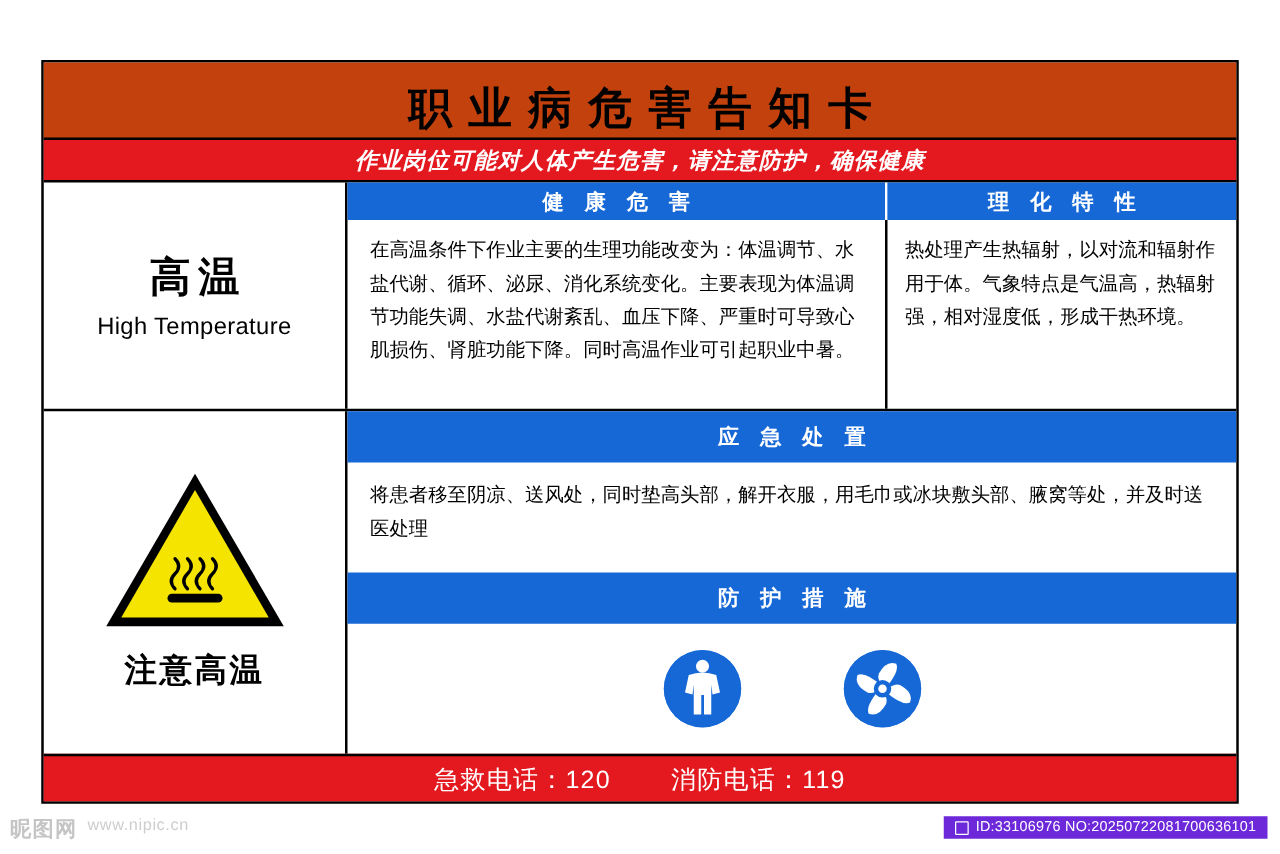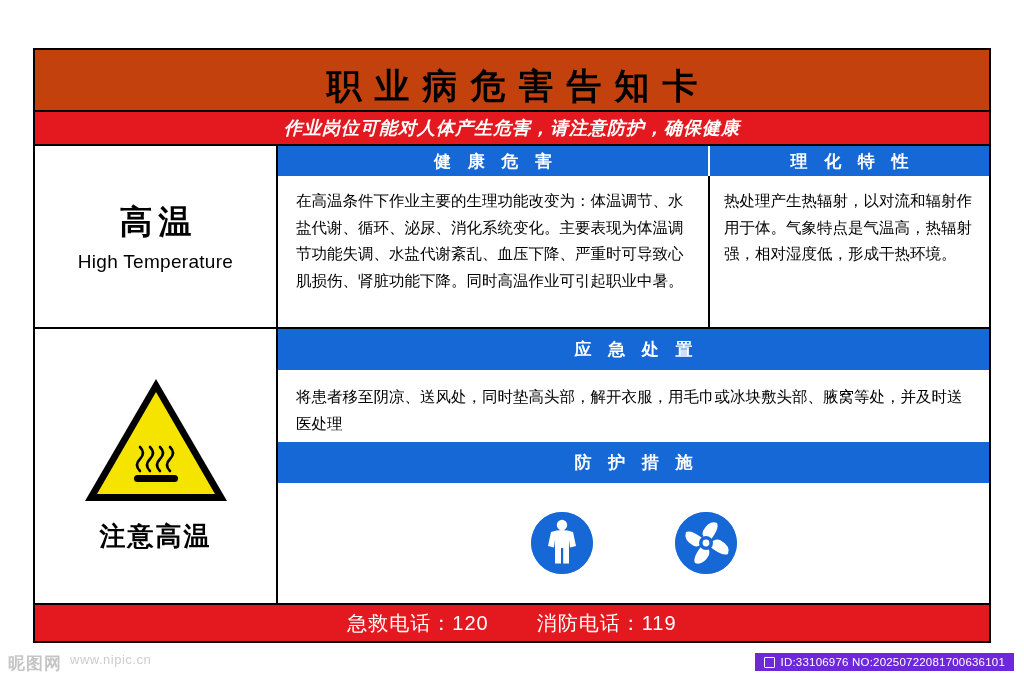--- a/index.html
+++ b/index.html
@@ -170,21 +170,21 @@
     font-size: 17px;
     font-weight: bold;
     letter-spacing: 6px;
   }
   .bluebar span { padding-left: 6px; }
   .emerg-body {
     padding: 14px 18px 10px 18px;
     font-size: 15.5px;
     line-height: 1.72;
     color: #000;
-    height: 72px;
+    height: 88px;
     box-sizing: border-box;
   }
   .protect-body {
     flex: 1;
     display: flex;
     align-items: center;
     justify-content: center;
     gap: 82px;
   }
   .ppe-icon {

